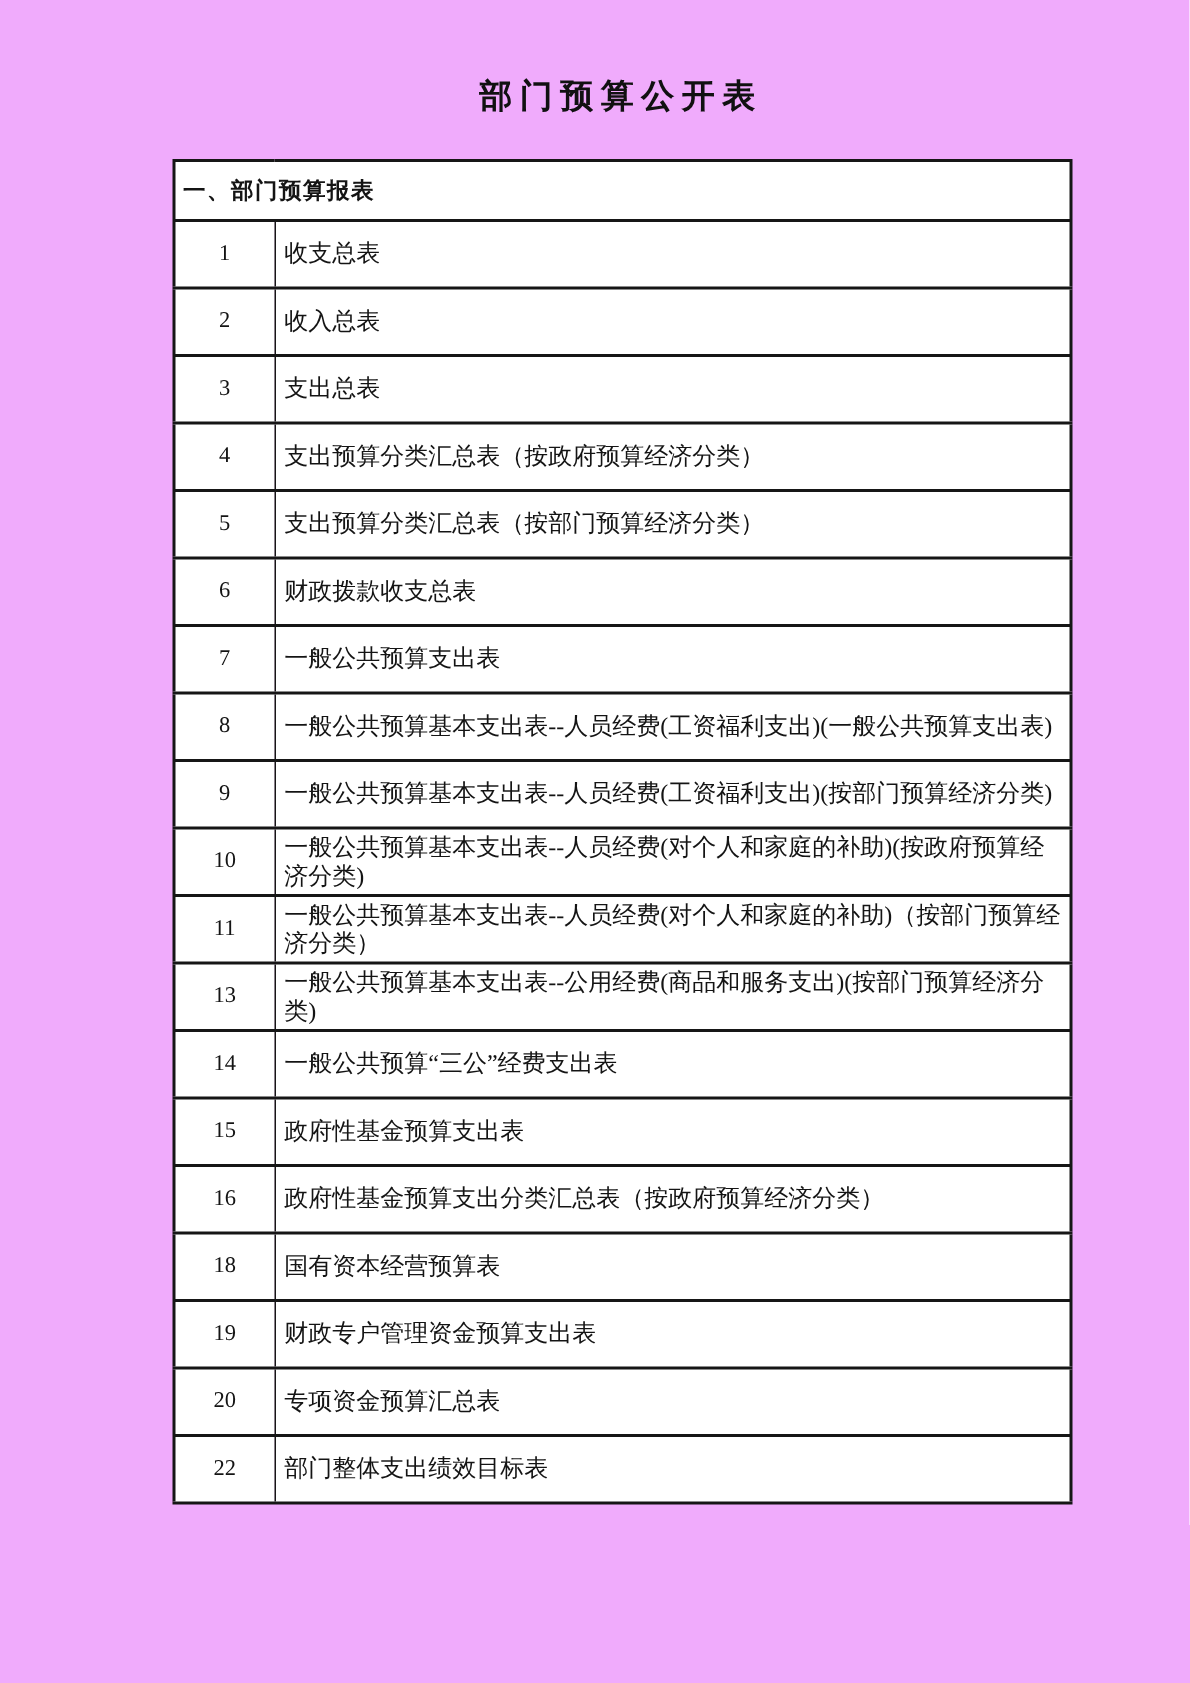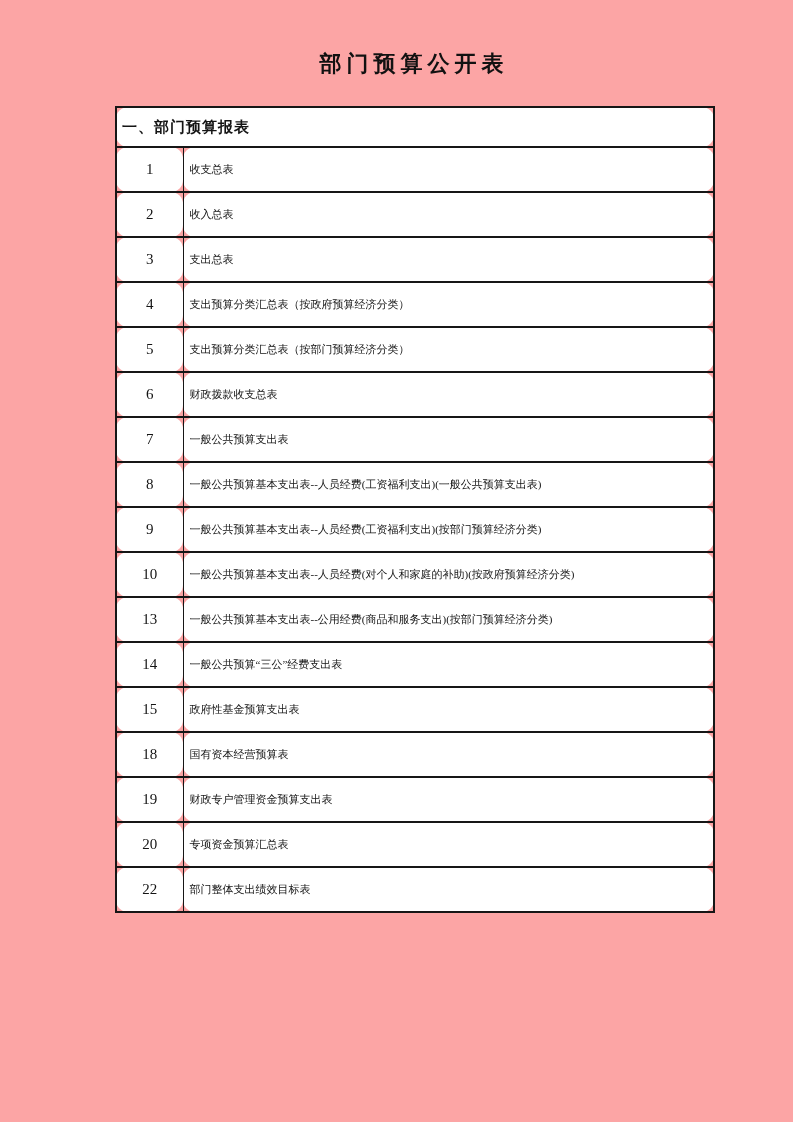--- a/index.html
+++ b/index.html
@@ -11,21 +11,21 @@
     width: 793px;
     height: 1122px;
     font-family: "Liberation Serif", "DejaVu Serif", serif;
     color: #141414;
     overflow: hidden;
   }
   .page {
     position: relative;
     width: 793px;
     height: 1122px;
-    background: #fca5a5;
+    background: #f0abfc;
   }
   .doc-title {
     width: 598px;
     margin: 0 0 0 115px;
     padding-top: 50px;
     font-size: 22px;
     line-height: 28px;
     font-weight: bold;
     letter-spacing: 5px;
     text-align: center;
@@ -40,37 +40,36 @@
   }
   .col-num  { width: 67px; }
   .col-name { width: 531px; }
   table.report-table td {
     border-left: 1px solid #161616;
     border-right: 1px solid #161616;
     border-top: 2px solid #161616;
     border-bottom: 2px solid #161616;
     background: #ffffff;
     vertical-align: middle;
-    border-radius: 12px;
   }
   td.section-cell {
     height: 34px;
     font-size: 15px;
     font-weight: bold;
     padding: 2px 4px 2px 5px;
     letter-spacing: 1px;
   }
   td.num-cell {
     height: 43px;
     text-align: center;
     font-size: 15px;
     padding: 0;
   }
   td.name-cell {
-    font-size: 11px;
+    font-size: 16px;
     line-height: 19px;
     padding: 2px 3px 2px 6px;
     word-break: break-all;
   }
 </style>
 </head>
 <body>
 
 <div class="page">
 
@@ -129,37 +128,45 @@
   <tr class="data-row">
     <td class="num-cell">9</td>
     <td class="name-cell">一般公共预算基本支出表--人员经费(工资福利支出)(按部门预算经济分类)</td>
   </tr>
 
   <tr class="data-row">
     <td class="num-cell">10</td>
     <td class="name-cell">一般公共预算基本支出表--人员经费(对个人和家庭的补助)(按政府预算经济分类)</td>
   </tr>
 
+  <tr class="data-row">
+    <td class="num-cell">11</td>
+    <td class="name-cell">一般公共预算基本支出表--人员经费(对个人和家庭的补助)（按部门预算经济分类）</td>
+  </tr>
 
 
   <tr class="data-row">
     <td class="num-cell">13</td>
     <td class="name-cell">一般公共预算基本支出表--公用经费(商品和服务支出)(按部门预算经济分类)</td>
   </tr>
 
   <tr class="data-row">
     <td class="num-cell">14</td>
     <td class="name-cell">一般公共预算“三公”经费支出表</td>
   </tr>
 
   <tr class="data-row">
     <td class="num-cell">15</td>
     <td class="name-cell">政府性基金预算支出表</td>
   </tr>
 
+  <tr class="data-row">
+    <td class="num-cell">16</td>
+    <td class="name-cell">政府性基金预算支出分类汇总表（按政府预算经济分类）</td>
+  </tr>
 
 
   <tr class="data-row">
     <td class="num-cell">18</td>
     <td class="name-cell">国有资本经营预算表</td>
   </tr>
 
   <tr class="data-row">
     <td class="num-cell">19</td>
     <td class="name-cell">财政专户管理资金预算支出表</td>

